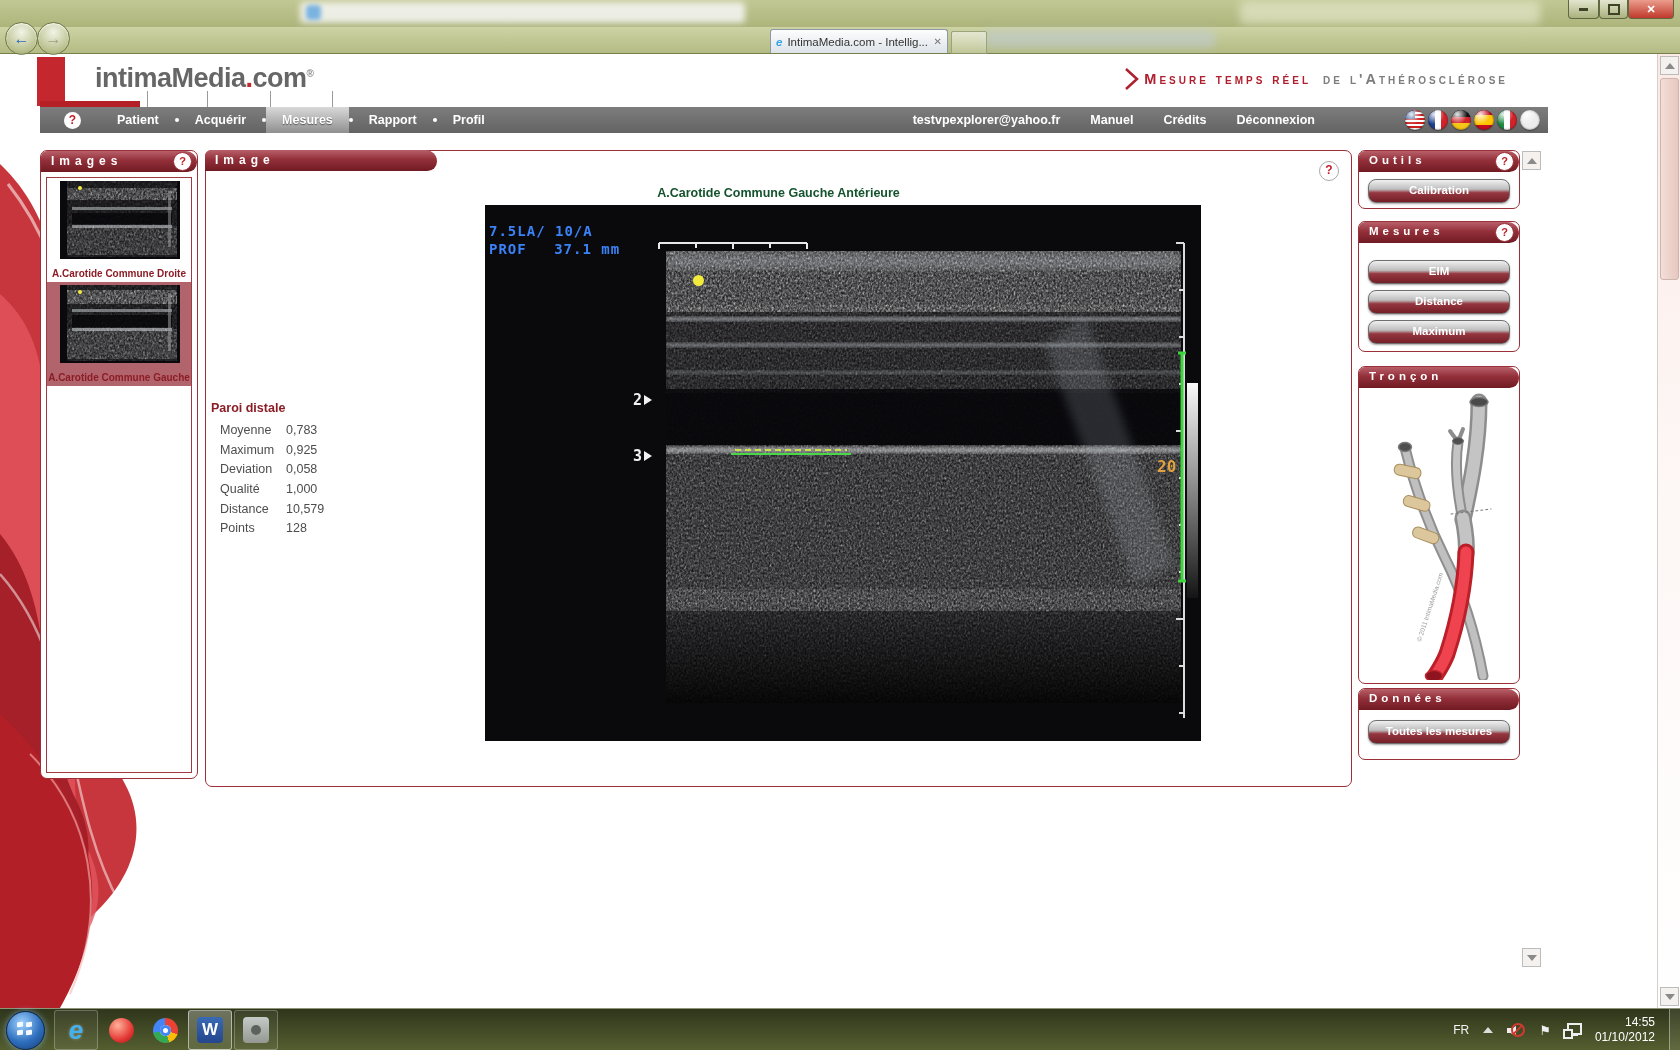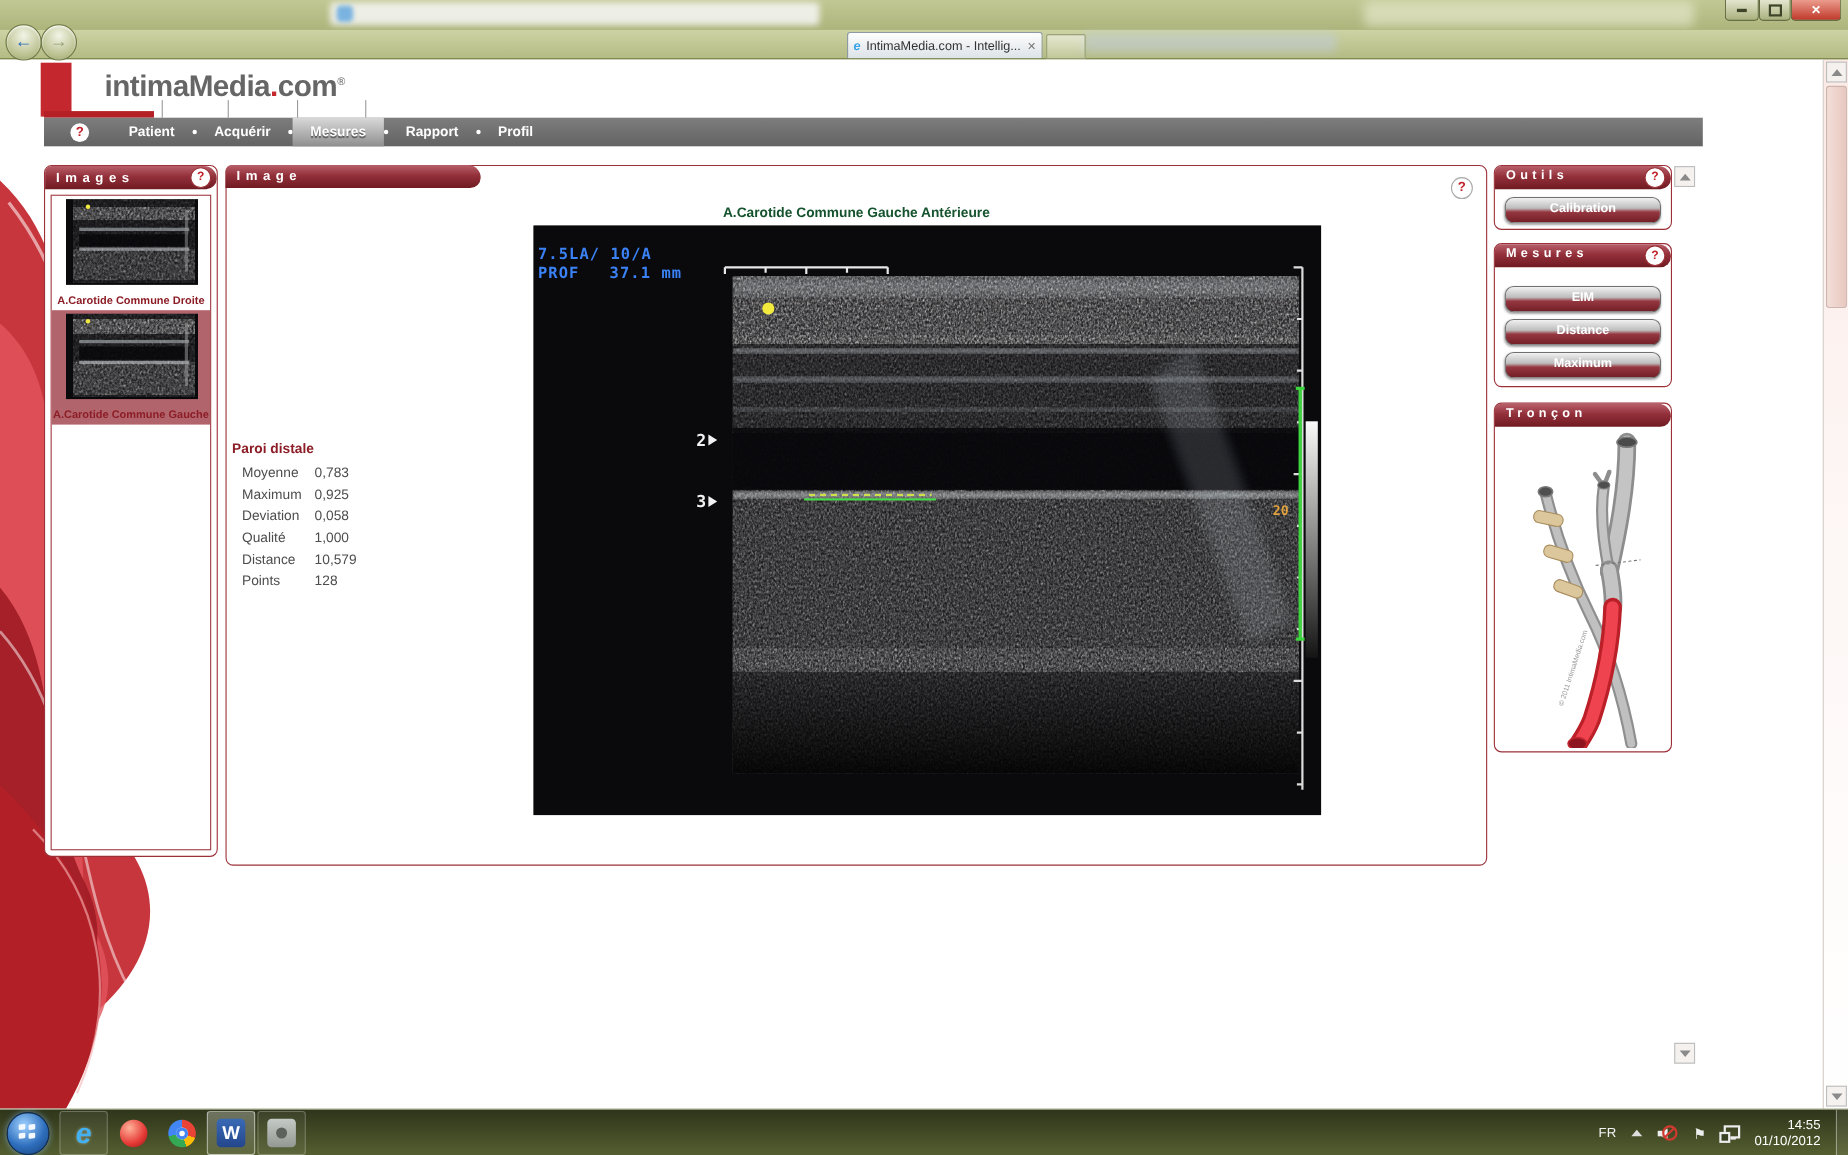--- a/index.html
+++ b/index.html
@@ -107,21 +107,21 @@
   #image-title{position:absolute;left:0;top:35px;width:100%;text-align:center;
     font-size:12.5px;font-weight:bold;color:#14532d}
   #us{position:absolute;left:279px;top:54px;width:716px;height:536px;background:#0a0a0d}
   .us-txt{position:absolute;color:#3b82f6;font-family:"DejaVu Sans Mono",monospace;font-weight:bold;font-size:14px;letter-spacing:1px}
   .us-marker{position:absolute;color:#f2f2f2;font-family:"DejaVu Sans Mono",monospace;font-weight:bold;font-size:15px;display:flex;align-items:center;gap:2px}
   .tri-r{width:0;height:0;border-left:8px solid #f2f2f2;border-top:5px solid transparent;border-bottom:5px solid transparent}
   #us-dot{position:absolute;left:208px;top:70px;width:11px;height:11px;border-radius:50%;background:#f2ea3d}
   #us-gline{position:absolute;left:246px;top:248px;width:120px;height:2px;background:#4ad84a}
   #us-dash{position:absolute;left:250px;top:244px;width:112px;height:2px;
     background:repeating-linear-gradient(90deg,#cfe04a 0 6px,transparent 6px 10px)}
-  #us-depth{position:absolute;left:672px;top:252px;color:#e2a23e;font-size:12px;font-family:"DejaVu Sans Mono",monospace;font-weight:bold}
+  #us-depth{position:absolute;left:672px;top:252px;color:#e2a23e;font-size:16px;font-family:"DejaVu Sans Mono",monospace;font-weight:bold}
   #stats{position:absolute;left:5px;top:250px;width:180px;font-size:12.5px}
   #stats-title{font-weight:bold;color:#8c1d26;margin-bottom:8px}
   .stat-row{position:relative;height:19.7px;color:#4d4d4d}
   .stat-row .sl{position:absolute;left:9px}
   .stat-row .sv{position:absolute;left:75px}
 
   
   #tools-panel{left:1358px;top:96px;width:160px;height:57px}
   #measures-panel{left:1358px;top:167px;width:160px;height:129px}
   #troncon-panel{left:1358px;top:312px;width:160px;height:316px}
@@ -265,39 +265,60 @@
     <path d="M0,660 C85,740 125,840 60,954 L0,954 Z" fill="#b31f27"></path>
     <path d="M8,130 C115,265 45,420 115,565" stroke="#fff" stroke-width="3" fill="none" opacity="0.55"></path>
     <path d="M0,520 C80,610 60,740 120,850" stroke="#fff" stroke-width="2.5" fill="none" opacity="0.5"></path>
     <path d="M30,700 C90,760 110,850 70,940" stroke="#f5b5b5" stroke-width="2" fill="none" opacity="0.6"></path>
   </svg>
 
   <div id="red-square"></div>
   <div id="logo">
     <span>intimaMedia</span><span class="reddot">.</span><span>com</span><sup>®</sup>
   </div>
+  <div id="tagline">
+    <svg width="16" height="24" viewBox="0 0 16 24">
+      <polyline points="2,2 13,12 2,22" fill="none" stroke="#b01f2e" stroke-width="2.5"></polyline>
+    </svg>
+    <span class="t-red">Mesure temps réel</span>
+    <span class="t-gray">de l'Athérosclérose</span>
+  </div>
 
   <div class="navtick" style="left:147px"></div>
   <div class="navtick" style="left:207px"></div>
   <div class="navtick" style="left:270px"></div>
   <div class="navtick" style="left:332px"></div>
   <div id="red-strip"></div>
 
   <div id="mainnav">
     <div class="left">
       <span class="qcircle" style="margin-right:20px">?</span>
       <span class="nav-item">Patient</span>
       <span class="nav-dot"></span>
       <span class="nav-item">Acquérir</span>
       <span class="nav-dot"></span>
       <span class="nav-item active">Mesures</span>
       <span class="nav-dot"></span>
       <span class="nav-item">Rapport</span>
       <span class="nav-dot"></span>
       <span class="nav-item">Profil</span>
+    </div>
+    <div class="right">
+      <span>testvpexplorer@yahoo.fr</span>
+      <span>Manuel</span>
+      <span>Crédits</span>
+      <span>Déconnexion</span>
+      <span id="flag-row">
+        <span class="flag flag-us"></span>
+        <span class="flag flag-fr"></span>
+        <span class="flag flag-de"></span>
+        <span class="flag flag-es"></span>
+        <span class="flag flag-it"></span>
+        <span class="flag flag-other"></span>
+      </span>
     </div>
   </div>
 
   <div class="panel" id="images-panel">
     <div class="panel-h">
       <span>Images</span>
       <span class="qbadge">?</span>
     </div>
     <div id="thumbwrap">
       <div class="thumb-item">
@@ -454,20 +475,26 @@
         <path d="M100 126 C103 142,104 154,103 162" stroke="#c4c4c4" stroke-width="12"></path>
         <path d="M88 122 L128 117" stroke="#777" stroke-width="1" stroke-dasharray="2 3"></path>
         <path d="M103 160 C102 190,96 225,84 262 C80 272,76 278,72 284" stroke="#bb1f28" stroke-width="17"></path>
         <path d="M103 160 C102 190,96 225,84 262 C80 272,76 278,72 284" stroke="#ef4450" stroke-width="11"></path>
         <ellipse cx="71" cy="284" rx="8.5" ry="5.5" fill="#8e1520" stroke="#c2252e" stroke-width="1.5"></ellipse>
         <text x="58" y="250" transform="rotate(-72 58 250)" font-size="6.5" fill="#9a9a9a">© 2011 IntimaMedia.com</text>
       </g>
     </svg>
   </div>
 
+  <div class="panel" id="data-panel">
+    <div class="panel-h small">
+      <span>Données</span>
+    </div>
+    <div class="rbtn" style="top:31px">Toutes les mesures</div>
+  </div>
 
   <div class="scrollarrow" style="left:1522px;top:97px">
       <span class="tri-up"></span>
     </div>
   <div class="scrollarrow" style="left:1522px;top:894px">
       <span class="tri-dn"></span>
     </div>
 </div>
 
 <div id="browser-scroll">

